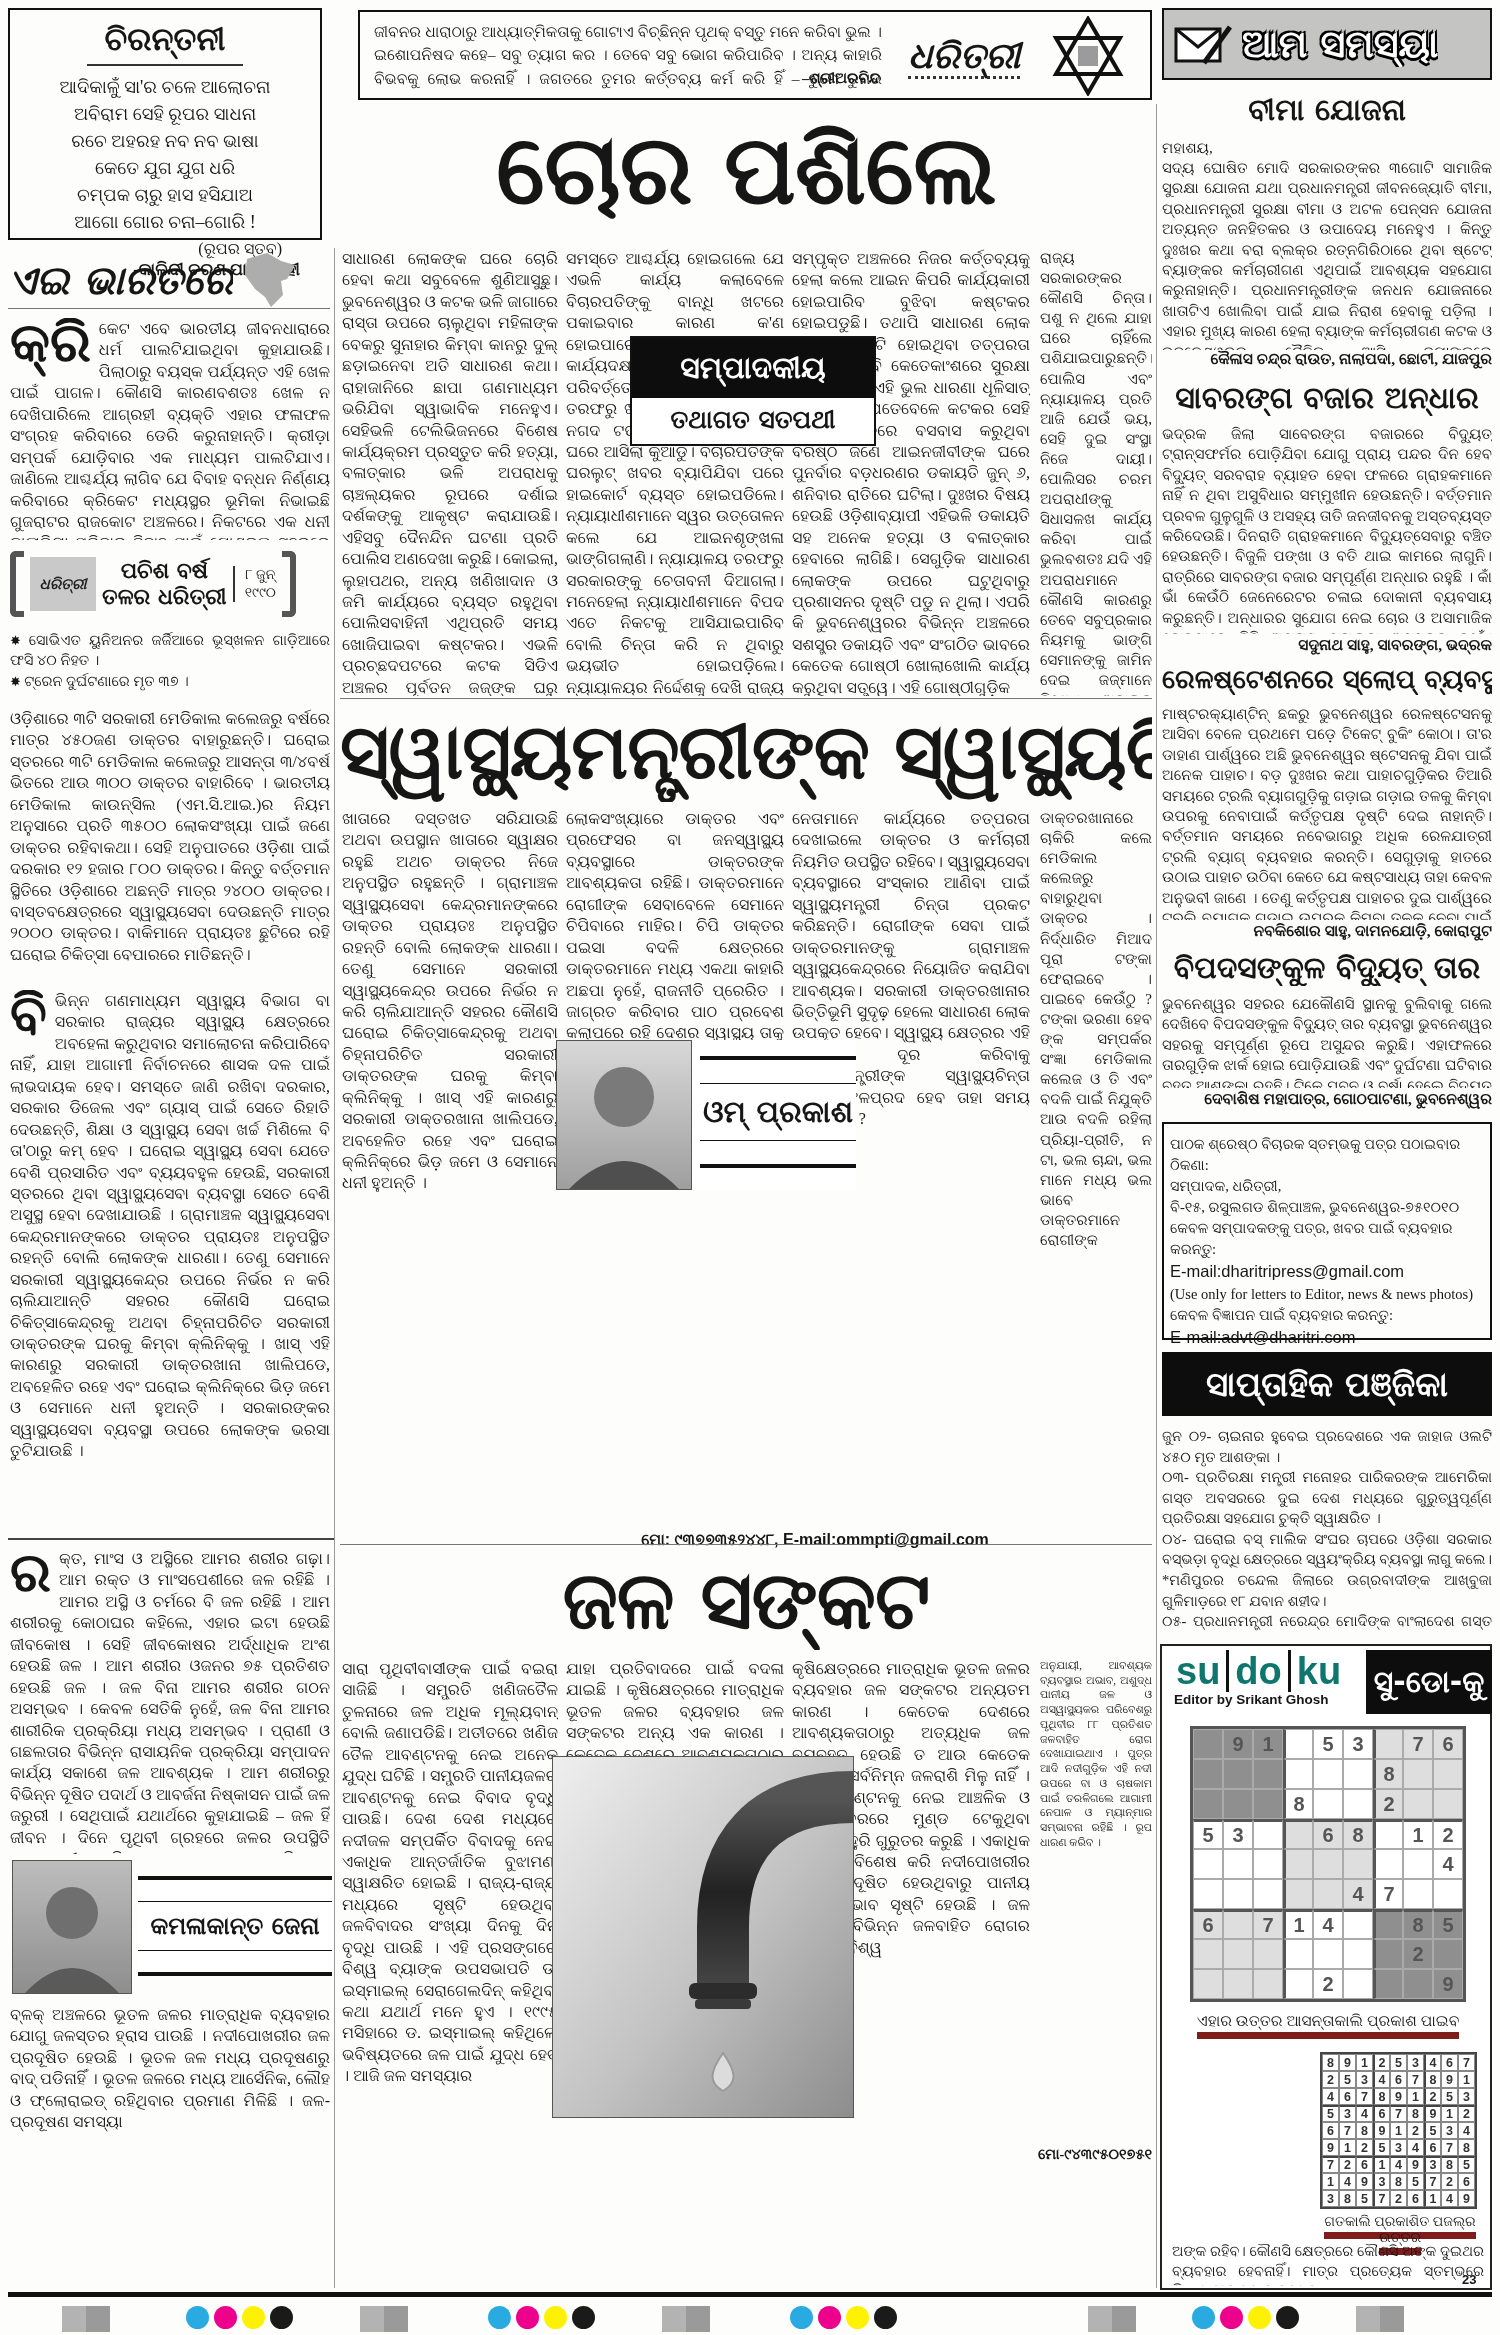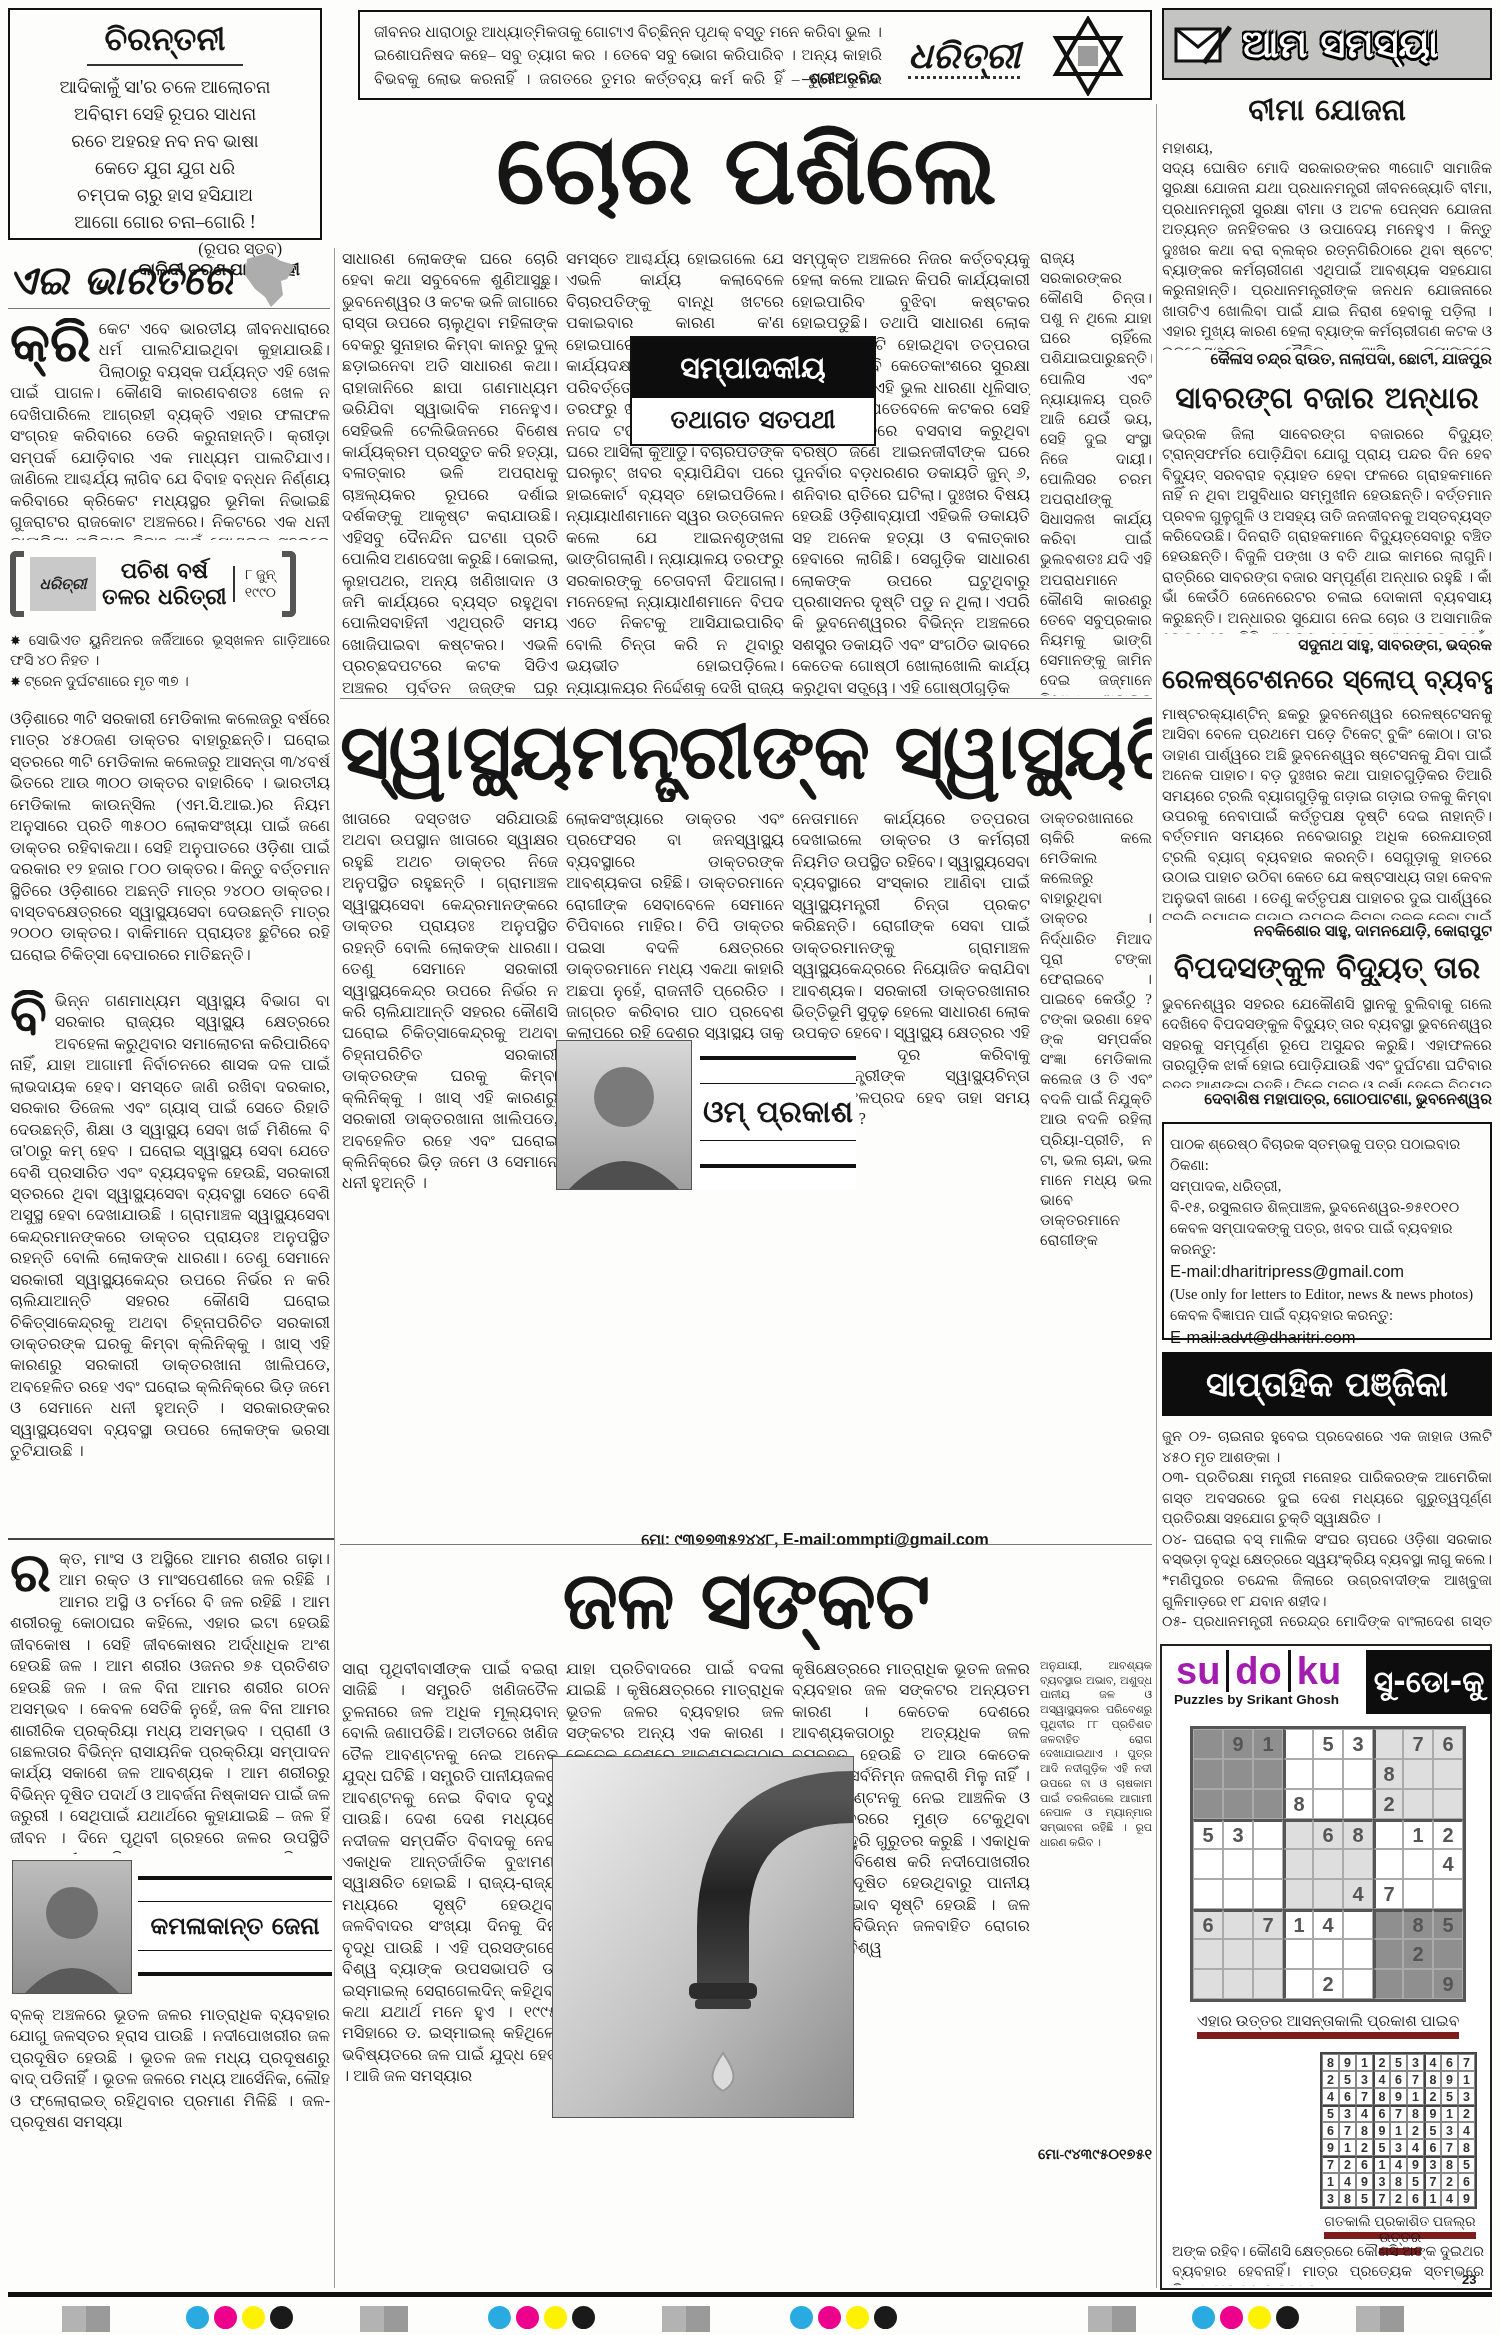--- a/index.html
+++ b/index.html
@@ -58,21 +58,21 @@
                 white-space:nowrap;overflow:hidden;}
   .contact-box{border:2px solid #111;box-sizing:border-box;text-align:left;padding:10px 6px;}
   .contact-box div{font-size:14.5px;line-height:1.45;}
   .contact-box .em{font-size:16.5px;font-family:"Liberation Sans",sans-serif;}
   .panjika-banner{background:#0d0d0d;color:#fff;font-family:"DejaVu Sans",sans-serif;font-weight:bold;
                   font-size:34px;text-align:center;line-height:64px;white-space:nowrap;overflow:hidden;}
   .panjika-entry{font-size:14.5px;line-height:1.42;text-align:justify;}
   
   .sudoku-box{border:2px solid #222;box-sizing:border-box;background:#fff;}
   .sdk-head{position:absolute;left:4px;top:4px;display:flex;}
-  .sdk-brand{font-family:"Liberation Sans",sans-serif;font-weight:bold;font-size:38px;line-height:38px;color:#a21caf;}
+  .sdk-brand{font-family:"Liberation Sans",sans-serif;font-weight:bold;font-size:38px;line-height:38px;color:#0f766e;}
   .sdk-brand span{border-right:3px solid #111;padding:0 6px;}
   .sdk-brand span:last-child{border-right:none;}
   .sdk-by{font-family:"Liberation Sans",sans-serif;font-weight:bold;font-size:13.5px;padding:2px 4px;}
   .sdk-black{background:#0d0d0d;color:#fff;font-family:"DejaVu Sans",sans-serif;font-weight:bold;
              font-size:30px;display:flex;align-items:center;justify-content:center;}
   #sudoku-grid{position:absolute;display:grid;grid-template-columns:repeat(9,30px);grid-auto-rows:30px;
                border:3px solid #555;}
   #sudoku-grid .sdk-cell{border:1px solid #aaa;box-sizing:border-box;font-family:"Liberation Sans",sans-serif;
                font-weight:bold;font-size:20px;color:#555;display:flex;align-items:center;justify-content:center;}
   .sdk-dark{background:#8f8f8f;}
@@ -301,21 +301,21 @@
       <div class="panjika-entry">୦୩- ପ୍ରତିରକ୍ଷା ମନ୍ତ୍ରୀ ମନୋହର ପାରିକରଙ୍କ ଆମେରିକା ଗସ୍ତ ଅବସରରେ ଦୁଇ ଦେଶ ମଧ୍ୟରେ ଗୁରୁତ୍ୱପୂର୍ଣ୍ଣ ପ୍ରତିରକ୍ଷା ସହଯୋଗ ଚୁକ୍ତି ସ୍ୱାକ୍ଷରିତ ।</div>
       <div class="panjika-entry">୦୪- ଘରୋଇ ବସ୍ ମାଲିକ ସଂଘର ଚାପରେ ଓଡ଼ିଶା ସରକାର ବସ୍‌ଭଡ଼ା ବୃଦ୍ଧି କ୍ଷେତ୍ରରେ ସ୍ୱୟଂକ୍ରିୟ ବ୍ୟବସ୍ଥା ଲାଗୁ କଲେ।</div>
       <div class="panjika-entry">*ମଣିପୁରର ଚନ୍ଦେଲ ଜିଲାରେ ଉଗ୍ରବାଦୀଙ୍କ ଆଖ୍‌ବୁଜା ଗୁଳିମାଡ଼ରେ ୧୮ ଯବାନ ଶହୀଦ।</div>
       <div class="panjika-entry">୦୫- ପ୍ରଧାନମନ୍ତ୍ରୀ ନରେନ୍ଦ୍ର ମୋଦିଙ୍କ ବାଂଲାଦେଶ ଗସ୍ତ ଆରମ୍ଭ।</div>
     </div>
 
   <div class="abs sudoku-box" style="left:1160px;top:1644px;width:332px;height:646px;">
     <div class="sdk-head">
       <div style="width:196px;background:#fff;padding:2px 0 2px 4px;">
         <div class="sdk-brand"><span>su</span><span>do</span><span>ku</span></div>
-        <div class="sdk-by">Puzzles by Srikant Ghosh</div>
+        <div class="sdk-by">Editor by Srikant Ghosh</div>
       </div>
       <div class="sdk-black" style="width:126px;height:64px;">ସୁ-ଡୋ-କୁ</div>
     </div>
     <div id="sudoku-grid" style="left:28px;top:80px;">
         <div class="sdk-cell sdk-dark"></div>
         <div class="sdk-cell sdk-dark">9</div>
         <div class="sdk-cell sdk-dark">1</div>
         <div class="sdk-cell bl"></div>
         <div class="sdk-cell">5</div>
         <div class="sdk-cell">3</div>

